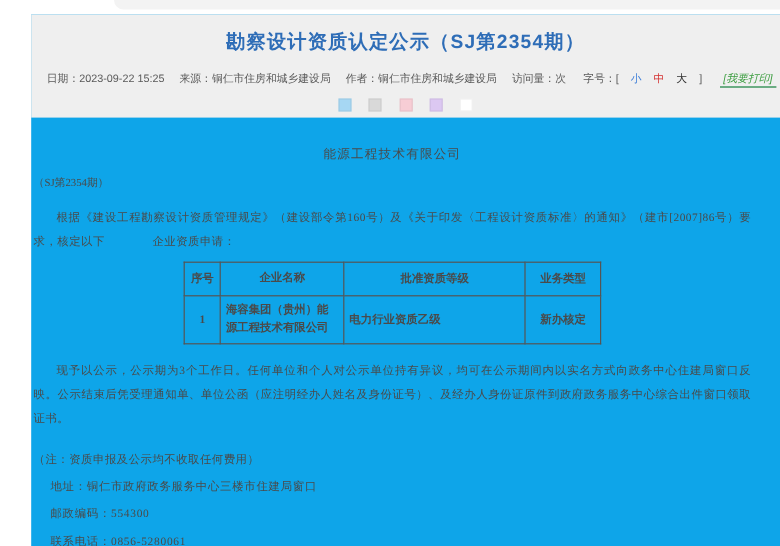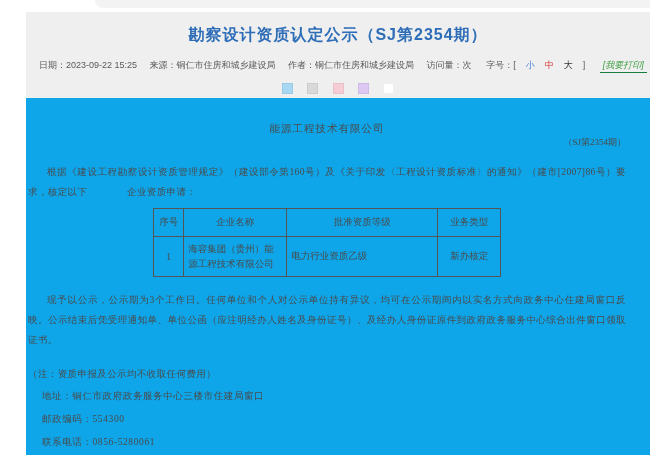--- a/index.html
+++ b/index.html
@@ -23,26 +23,26 @@
     cursor:pointer; margin:0 9px;font-style:italic; }
   .swatch { display:inline-block; width:11px; height:11px; vertical-align:middle;
     border:1px solid rgba(0,0,0,0.06); cursor:pointer; }
   .swatch-row { text-align:center; margin-top:7px; height:13px; }
   .swatch-row .swatch { margin:0 5px; }
 
   
   .doc { padding:14px 24px 0 2px; font-family:"Liberation Serif","DejaVu Serif",serif;
     font-size:9.5px; color:#4a4a4a; }
   .doc-heading { text-align:center; font-size:10.5px; letter-spacing:1px; margin-top:10px; }
-  .doc-subheading { text-align:right; font-size:9px; }
+  .doc-subheading { text-align:left; font-size:9px; margin-top:10px; }
   .para { margin-top:13px; line-height:20px; text-indent:2em; text-align:justify;
     letter-spacing:0.4px; }
   table.qual { border-collapse:collapse; margin:6px auto 0 auto; width:348px;
     font-size:9.5px; color:#4a4a4a; }
-  table.qual th, table.qual td { border:1px solid #555; font-weight:normal; padding:3px 4px; }
+  table.qual th, table.qual td { border:1px solid #555; font-weight:bold; padding:3px 4px; }
   table.qual th { height:28px; text-align:center; }
   .col-no { width:30px; text-align:center; }
   .col-name { width:102px; text-align:left; line-height:15px; }
   .col-grade { width:150px; text-align:left; }
   .col-type { width:62px; text-align:center; }
   table.qual td { height:40px; }
   .note-line { margin-top:14px; line-height:20px; letter-spacing:0.4px; }
   .contact-line { margin-top:2px; padding-left:14px; line-height:21px; letter-spacing:0.6px; }
 </style>
 </head>

